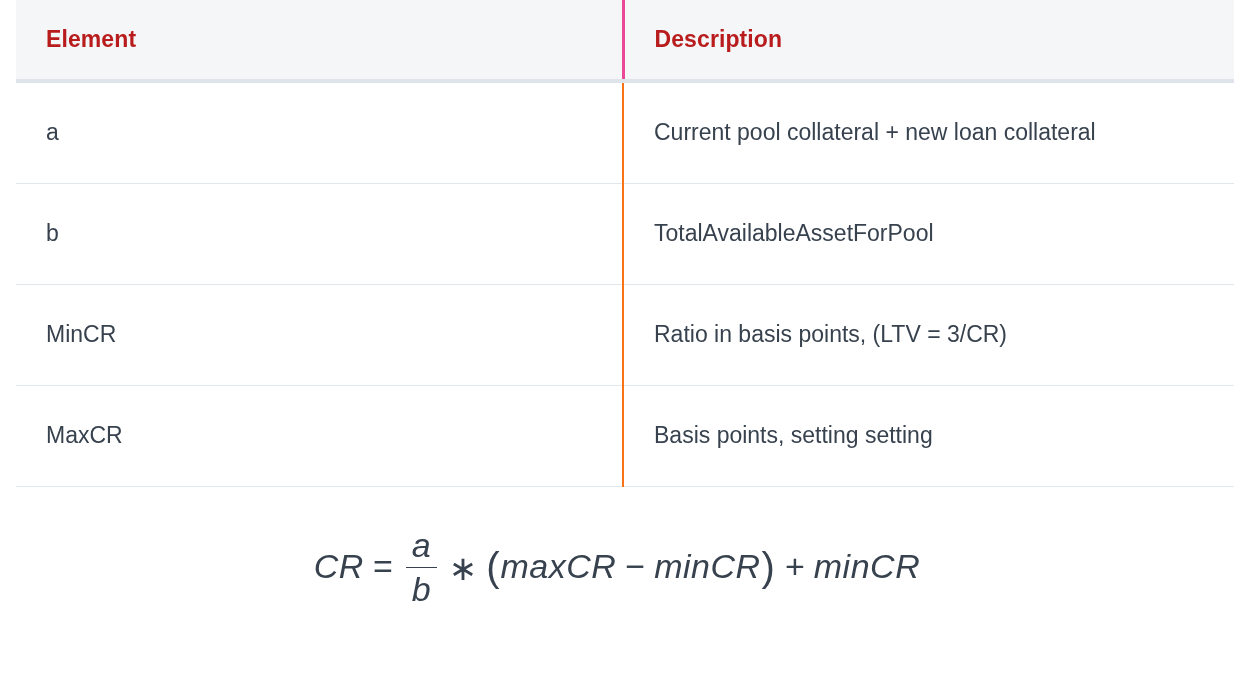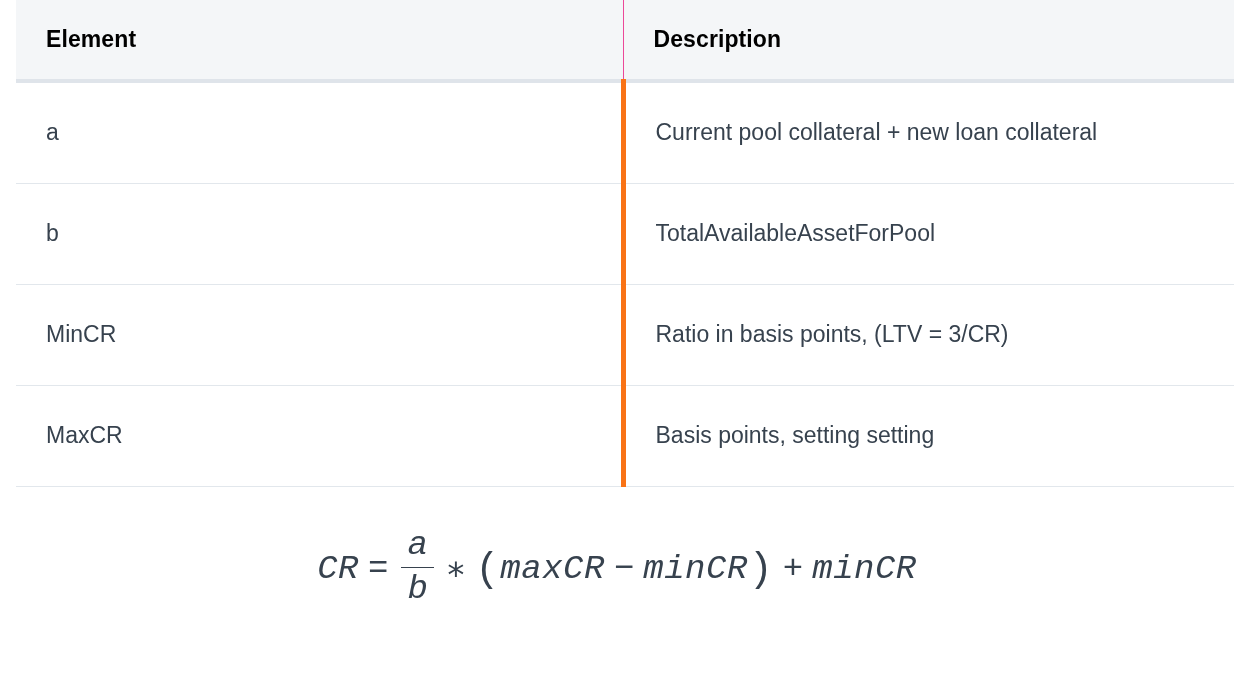--- a/index.html
+++ b/index.html
@@ -34,65 +34,65 @@
     width: 100%;
     border-collapse: collapse;
     table-layout: fixed;
   }
 
   table.spec-table col.col-element { width: 607px; }
   table.spec-table col.col-description { width: 611px; }
 
   table.spec-table thead th {
     background: #f4f6f8;
-    color: #000000;
+    color: #b91c1c;
     font-size: 23px;
     font-weight: bold;
     text-align: left;
     padding: 26px 0 26px 30px;
     border-bottom: 4px solid #dfe4ea;
     vertical-align: middle;
     letter-spacing: 0.1px;
   }
 
   table.spec-table thead th.th-description {
-    border-left: 1px solid #ec4899;
+    border-left: 3px solid #ec4899;
     margin-top: 37px;
   }
 
   table.spec-table tbody td {
     color: #37424e;
     font-size: 23px;
     font-weight: normal;
     text-align: left;
     padding: 20px 34px 20px 30px;
     border-bottom: 1px solid #e2e7ec;
     vertical-align: middle;
     line-height: 1.45;
     height: 60px;
   }
 
   table.spec-table tbody td.td-description {
-    border-left: 5px solid #f97316;
+    border-left: 2px solid #f97316;
     margin-left: 32px;
   }
 
   
   .formula-block {
     position: absolute;
     left: 0;
     top: 528px;
     width: 1234px;
     text-align: center;
     color: #37424e;
   }
 
   .katex {
     display: inline-block;
-    font-family: Liberation Mono, monospace;
+    font-family: Liberation Sans, sans-serif;
     font-size: 34px;
     line-height: 1;
     white-space: nowrap;
   }
 
   .katex .mi {            
     font-style: italic;
     letter-spacing: 0.5px;
   }
   .katex .mrel,

